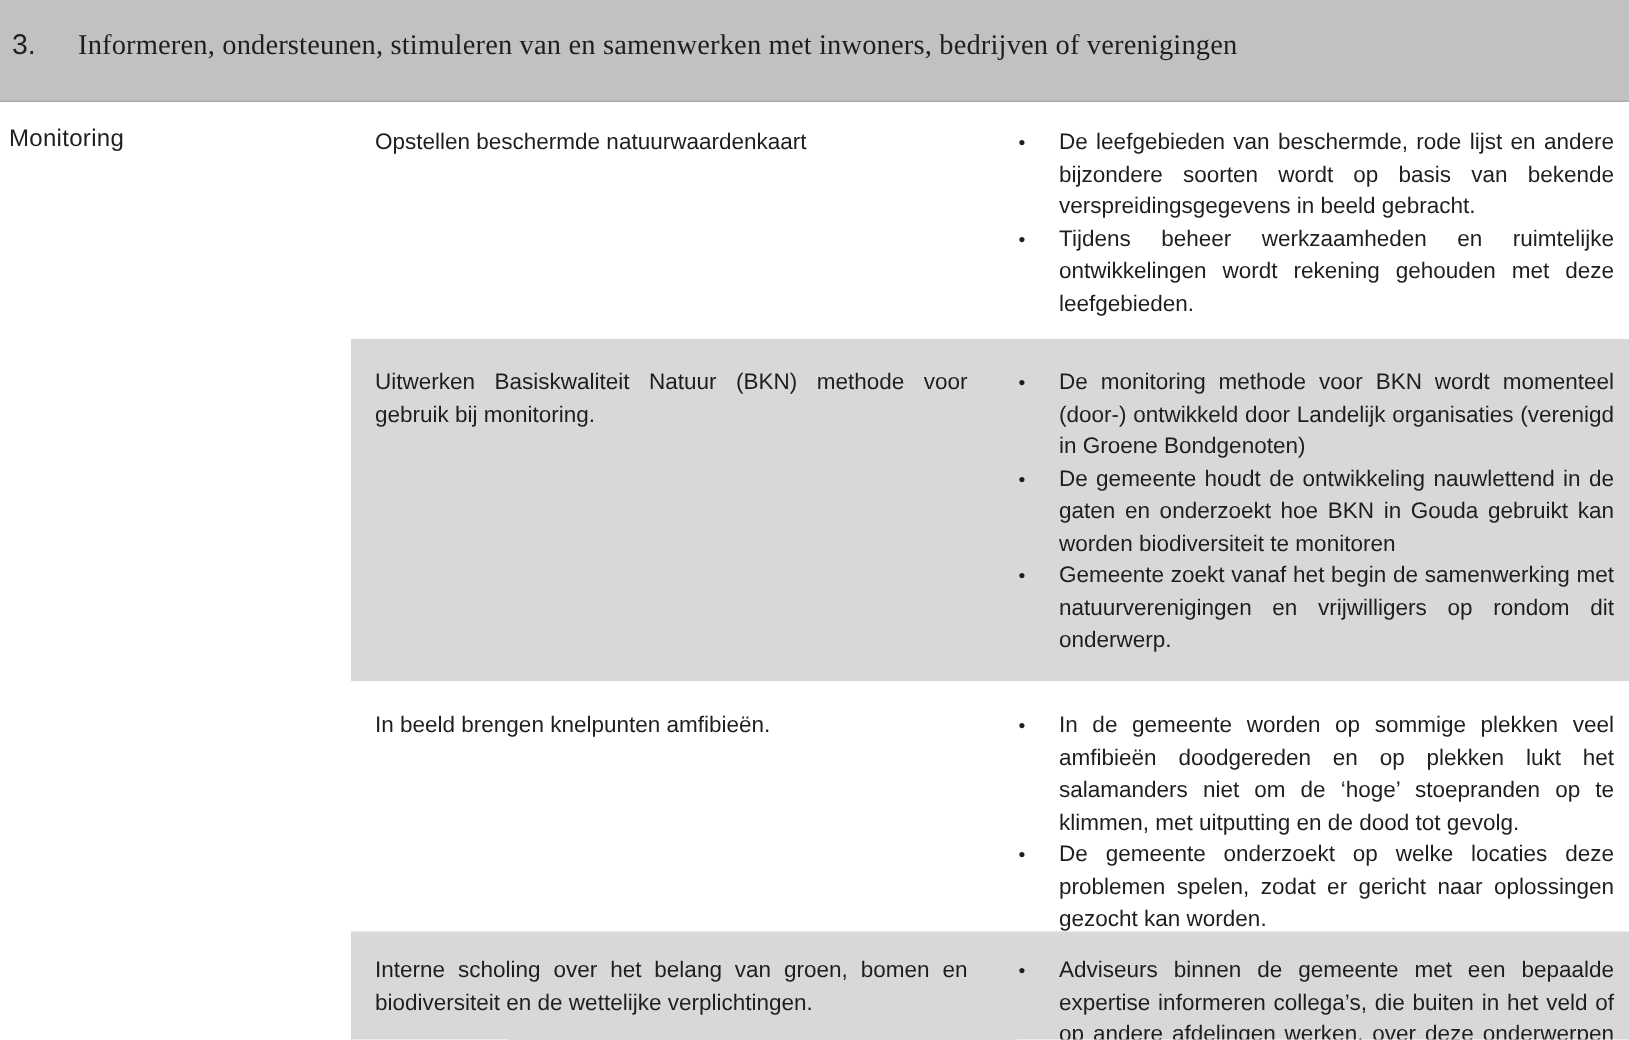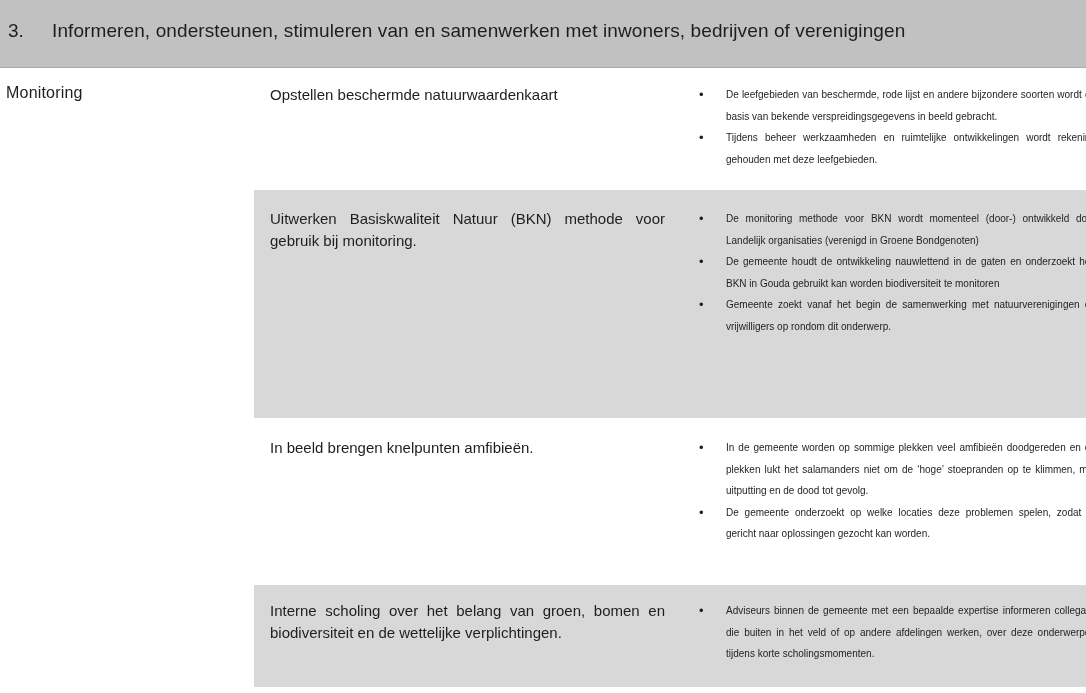--- a/index.html
+++ b/index.html
@@ -16,26 +16,26 @@
   }
   .page{position:relative;width:1086px;height:693px;overflow:hidden;background:#ffffff;}
 
   
   .hdr{
     height:67px;background:var(--header-bg);
     border-bottom:1px solid var(--header-border);
     display:flex;align-items:flex-start;
   }
   .hdr-num{flex:none;width:52px;padding:20px 0 0 8px;font-size:19px;box-sizing:border-box;}
-  .hdr-title{padding-top:20px;font-size:19px;letter-spacing:0.1px;white-space:nowrap;}
+  .hdr-title{padding-top:20px;font-size:19px;letter-spacing:0.1px;white-space:nowrap;font-family:Liberation Serif, serif;}
 
   
-  .row{display:flex;gap:20px;}
+  .row{display:flex;}
   .row-1{height:122px;--pt:16px;}
-  .row-2{height:228px;--pt:18px;}
+  .row-2{height:228px;margin-top:36px;--pt:18px;}
   .row-3{height:167px;border-radius:25px;--pt:19px;}
   .row-4{height:102px;--pt:15px;}
 
   .col-label{
     width:234px;flex:none;box-sizing:border-box;
     padding:var(--pt) 0 0 6px;position:relative;z-index:2;
   }
   .theme-text{font-size:16px;letter-spacing:0.2px;}
 
   .col-shade{width:852px;flex:none;display:flex;}
@@ -47,21 +47,21 @@
   }
   .action-text{margin:0;font-size:15px;line-height:21.5px;text-align:justify;}
 
   .col-bullets{
     width:426px;flex:none;box-sizing:border-box;
     padding:var(--pt) 10px 0 0;position:relative;z-index:2;
   }
   .bullet-list{margin:0;padding:0 0 0 19px;list-style:none;}
   .bullet-item{display:flex;}
   .bullet-marker{flex:none;width:27px;font-size:13px;line-height:21.5px;}
-  .bullet-text{flex:1;font-size:10px;line-height:21.5px;text-align:justify;}
+  .bullet-text{flex:1;font-size:15px;line-height:21.5px;text-align:justify;}
 </style>
 </head>
 <body>
 
 <div class="page">
   <header class="hdr">
     <span class="hdr-num">3.</span>
     <span class="hdr-title">Informeren, ondersteunen, stimuleren van en samenwerken met inwoners, bedrijven of verenigingen</span>
   </header>
   <main class="table">

